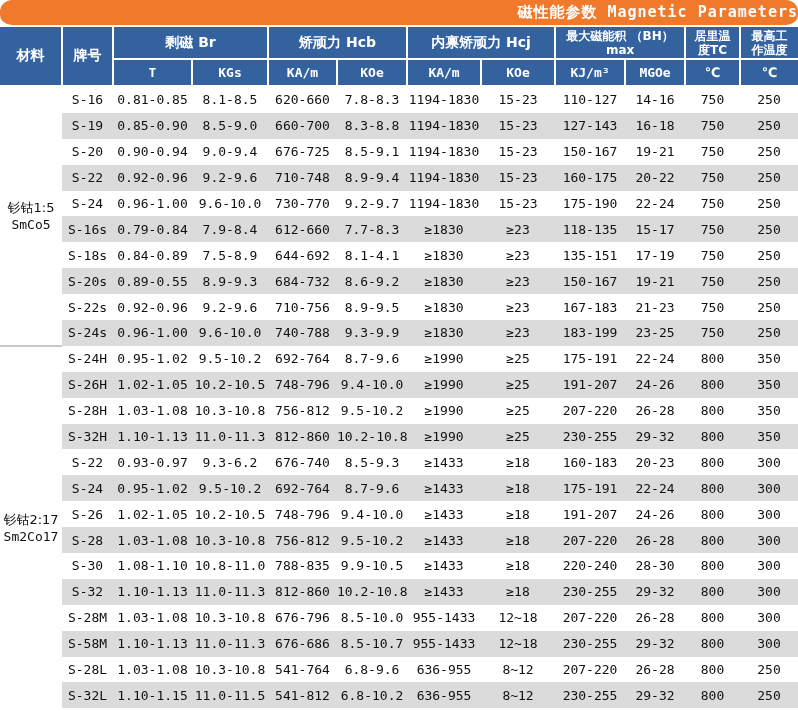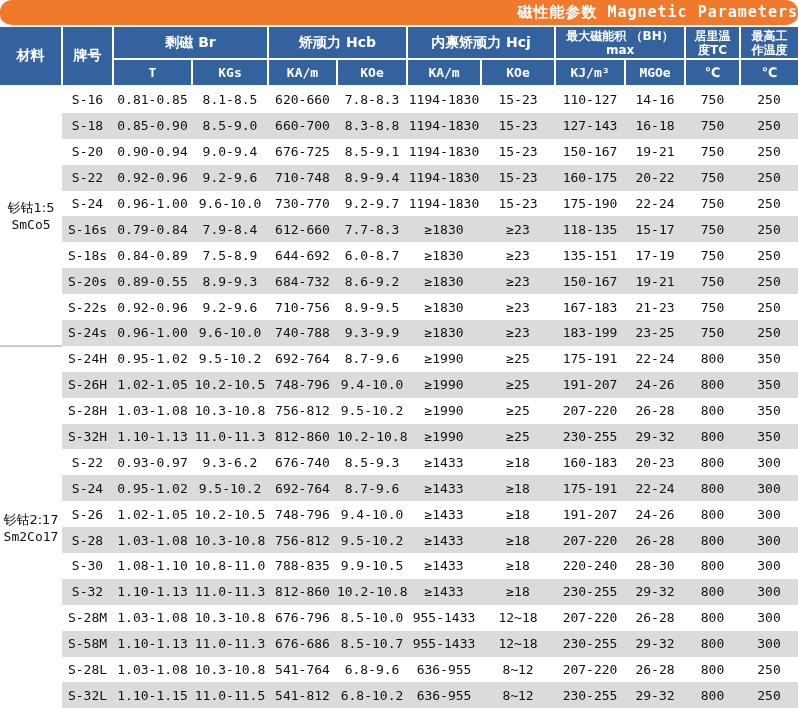--- a/index.html
+++ b/index.html
@@ -110,21 +110,21 @@
           <td>620-660</td>
           <td>7.8-8.3</td>
           <td>1194-1830</td>
           <td>15-23</td>
           <td>110-127</td>
           <td>14-16</td>
           <td>750</td>
           <td>250</td>
         </tr>
         <tr>
-          <td>S-18</td>
+          <td>S-19</td>
           <td>0.85-0.90</td>
           <td>8.5-9.0</td>
           <td>660-700</td>
           <td>8.3-8.8</td>
           <td>1194-1830</td>
           <td>15-23</td>
           <td>127-143</td>
           <td>16-18</td>
           <td>750</td>
           <td>250</td>
@@ -179,21 +179,21 @@
           <td>118-135</td>
           <td>15-17</td>
           <td>750</td>
           <td>250</td>
         </tr>
         <tr>
           <td>S-18s</td>
           <td>0.84-0.89</td>
           <td>7.5-8.9</td>
           <td>644-692</td>
-          <td>6.0-8.7</td>
+          <td>8.1-4.1</td>
           <td>≥1830</td>
           <td>≥23</td>
           <td>135-151</td>
           <td>17-19</td>
           <td>750</td>
           <td>250</td>
         </tr>
         <tr>
           <td>S-20s</td>
           <td>0.89-0.55</td>

